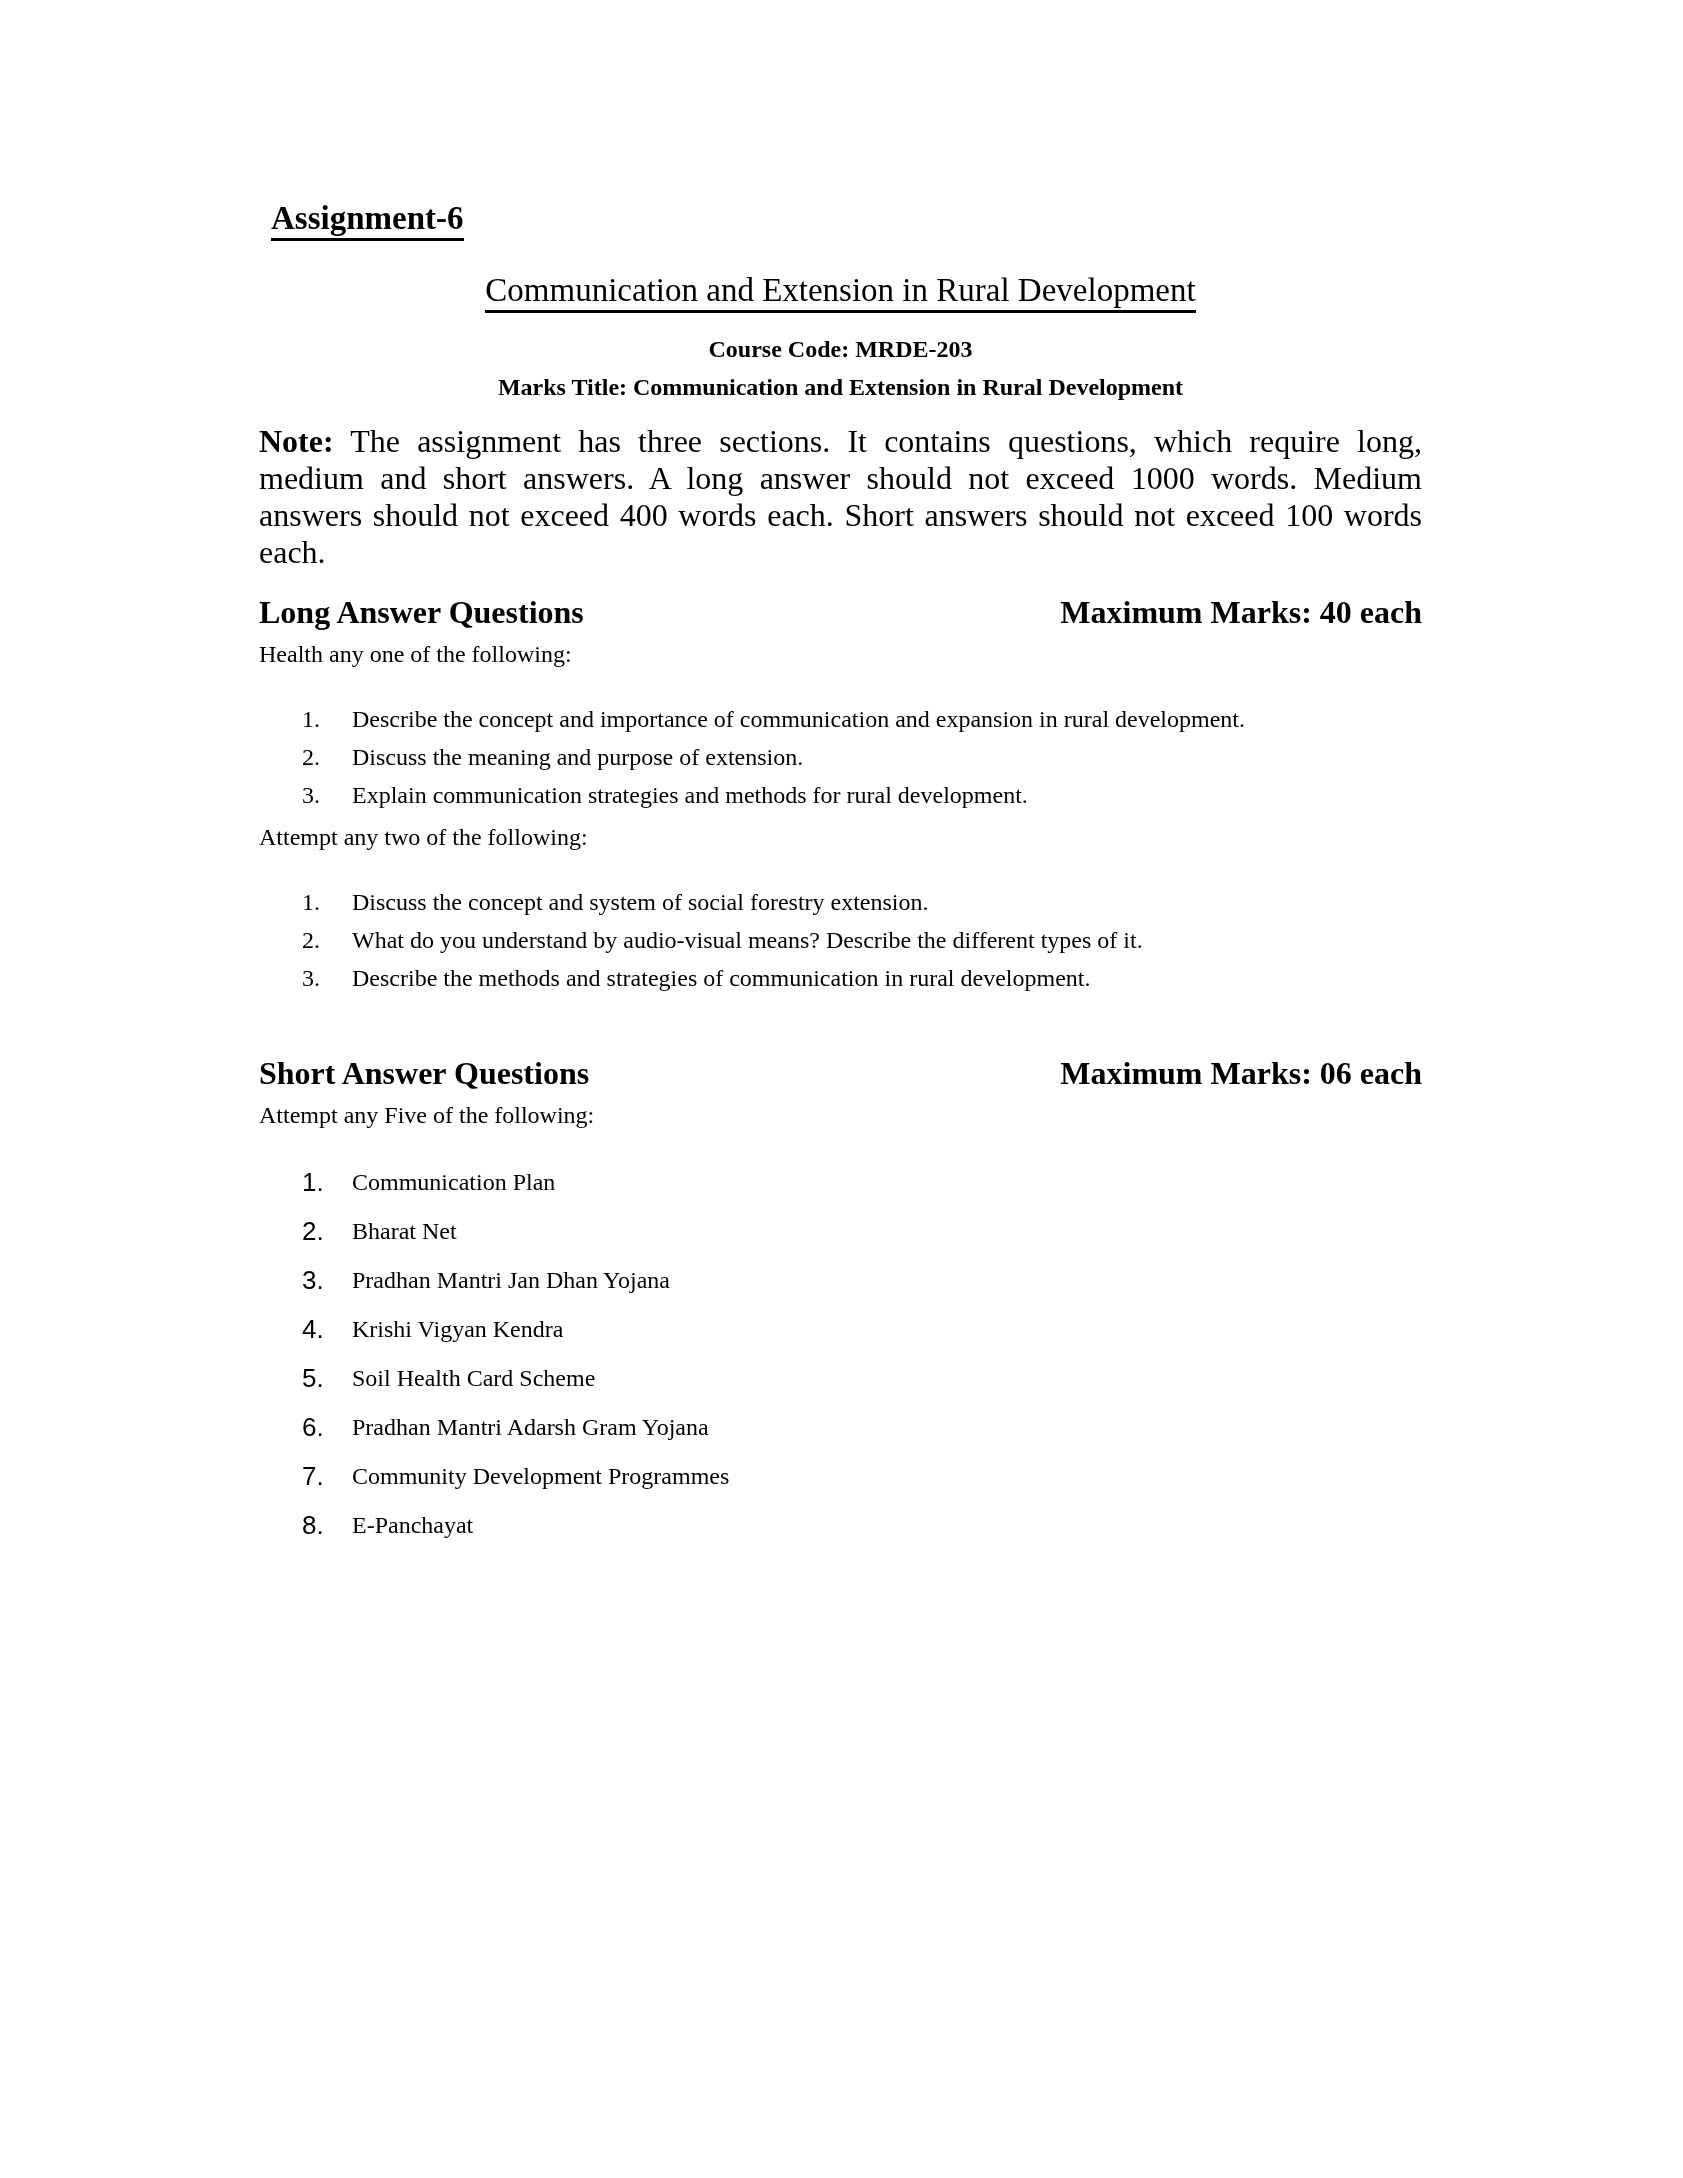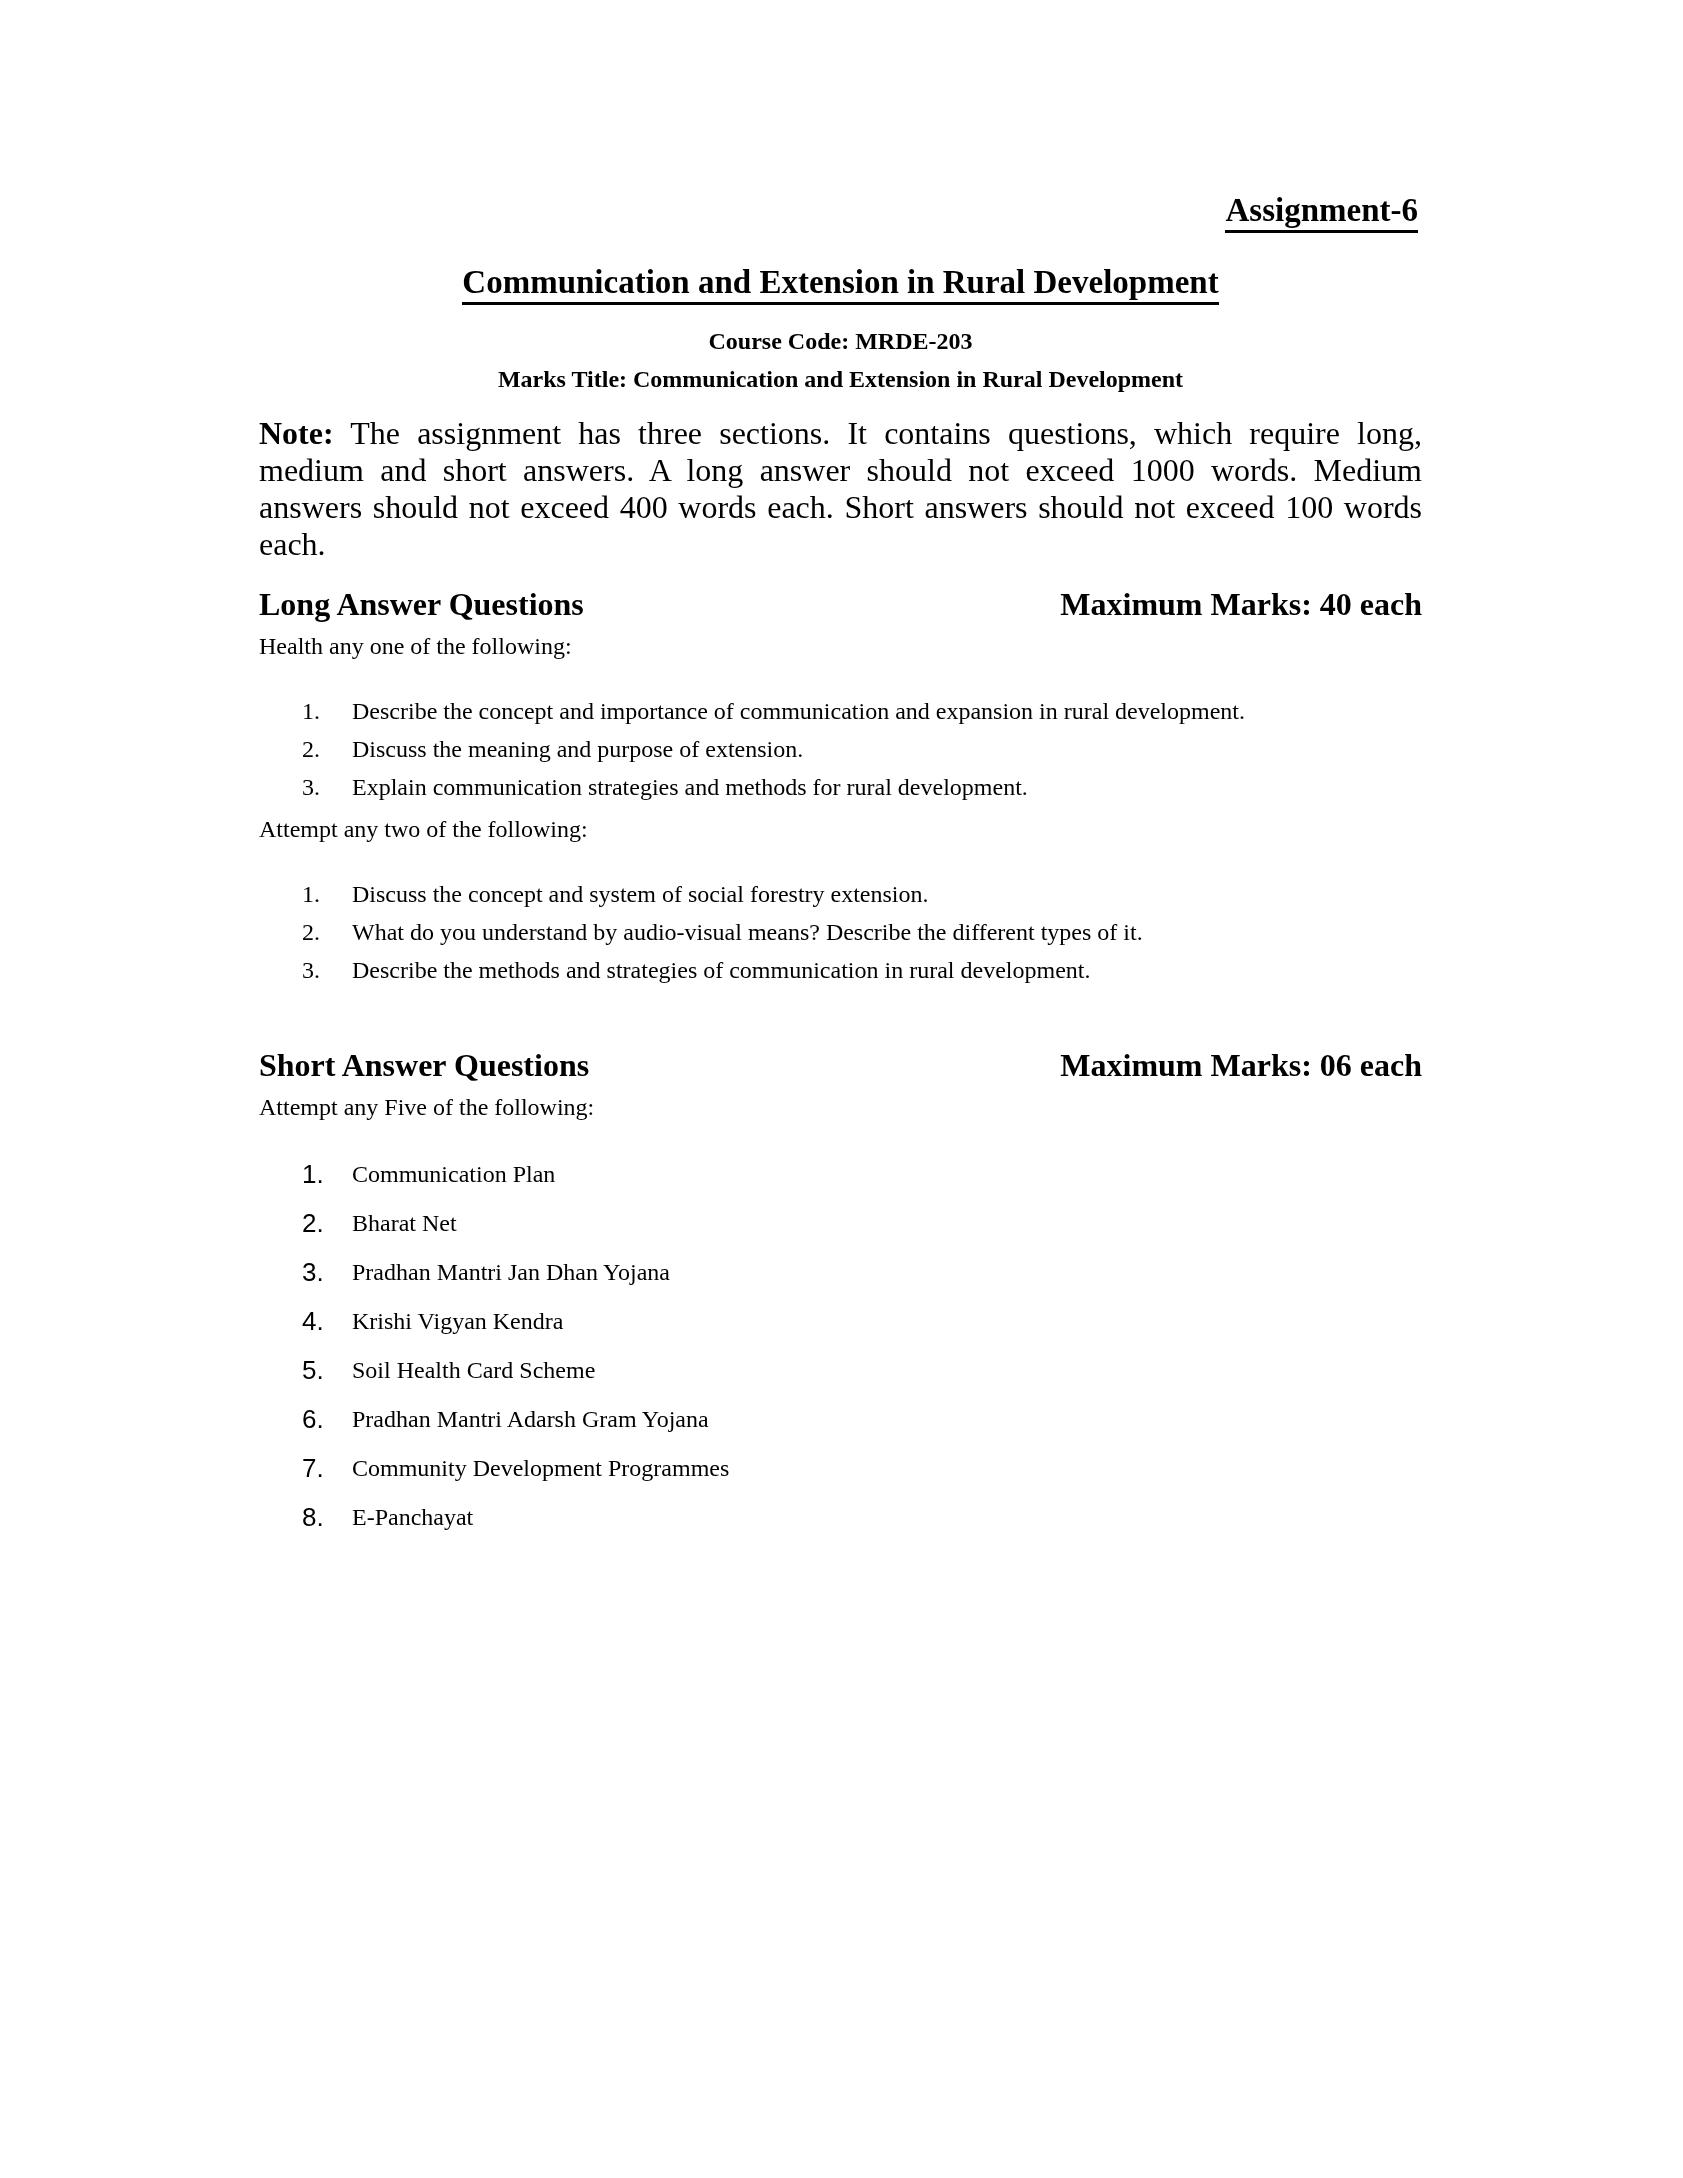--- a/index.html
+++ b/index.html
@@ -11,32 +11,32 @@
     font-family:"Liberation Serif", serif;
     font-size:24px;
     overflow:hidden;
   }
   .content {
     position:absolute;
     left:259px; top:0;
     width:1163px;
   }
   .doc-title {
-    margin:4px;
+    margin:12px;
     padding-top:186px;
-    text-align:right;
+    text-align:left;
     font-size:33px;
     font-weight:bold;
     line-height:40px;
   }
   .doc-subtitle {
     margin:32px 0 0 0;
     text-align:center;
     font-size:33px;
-    font-weight:bold;
+    font-weight:normal;
     line-height:40px;
   }
   .u {
     border-bottom:3px solid #000;
     padding-bottom:2px;
   }
   .course-info {
     margin-top:20px;
     text-align:center;
     font-weight:bold;

